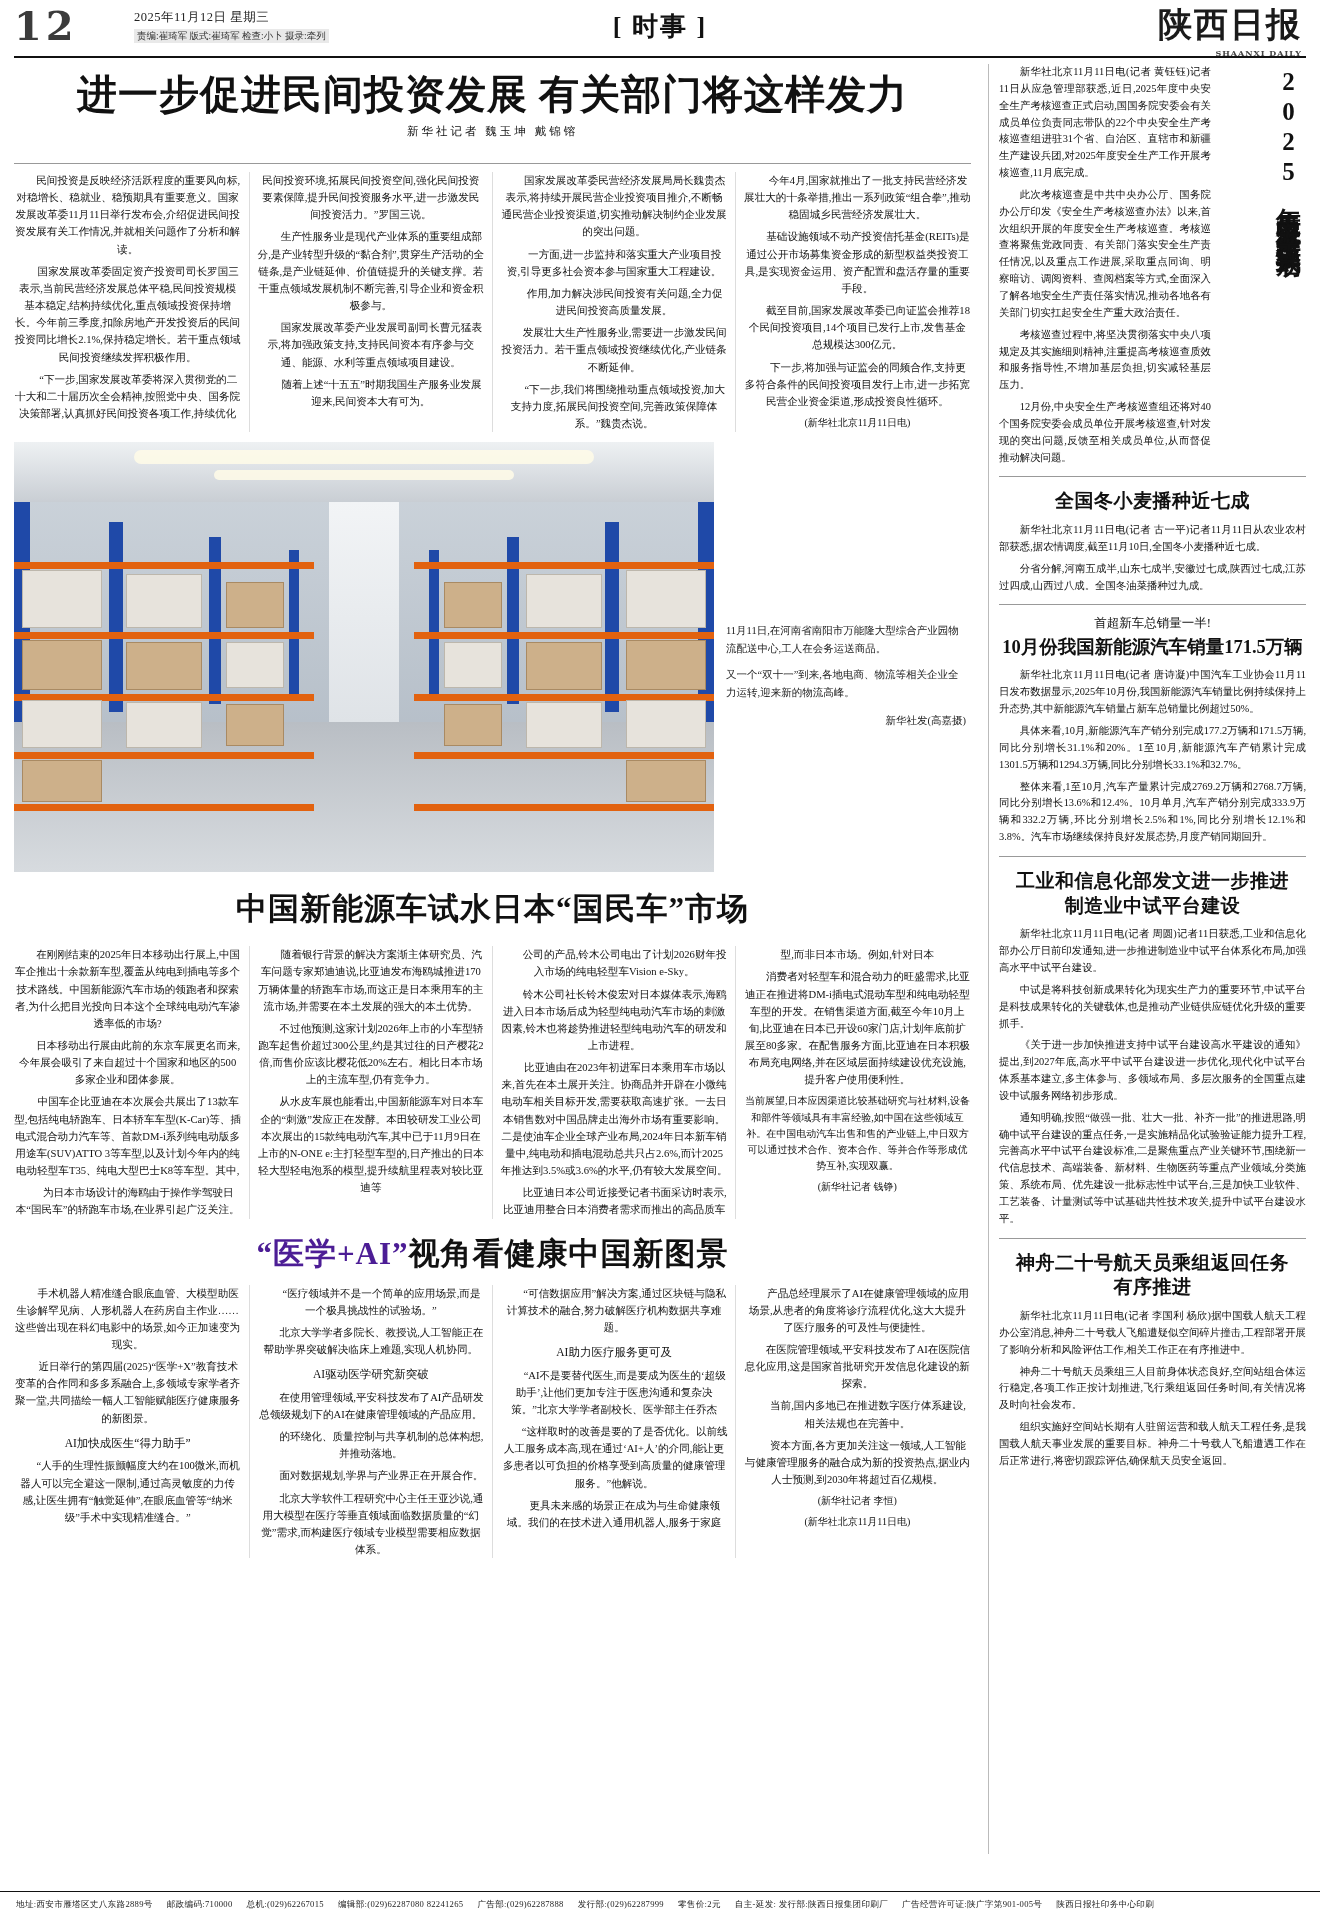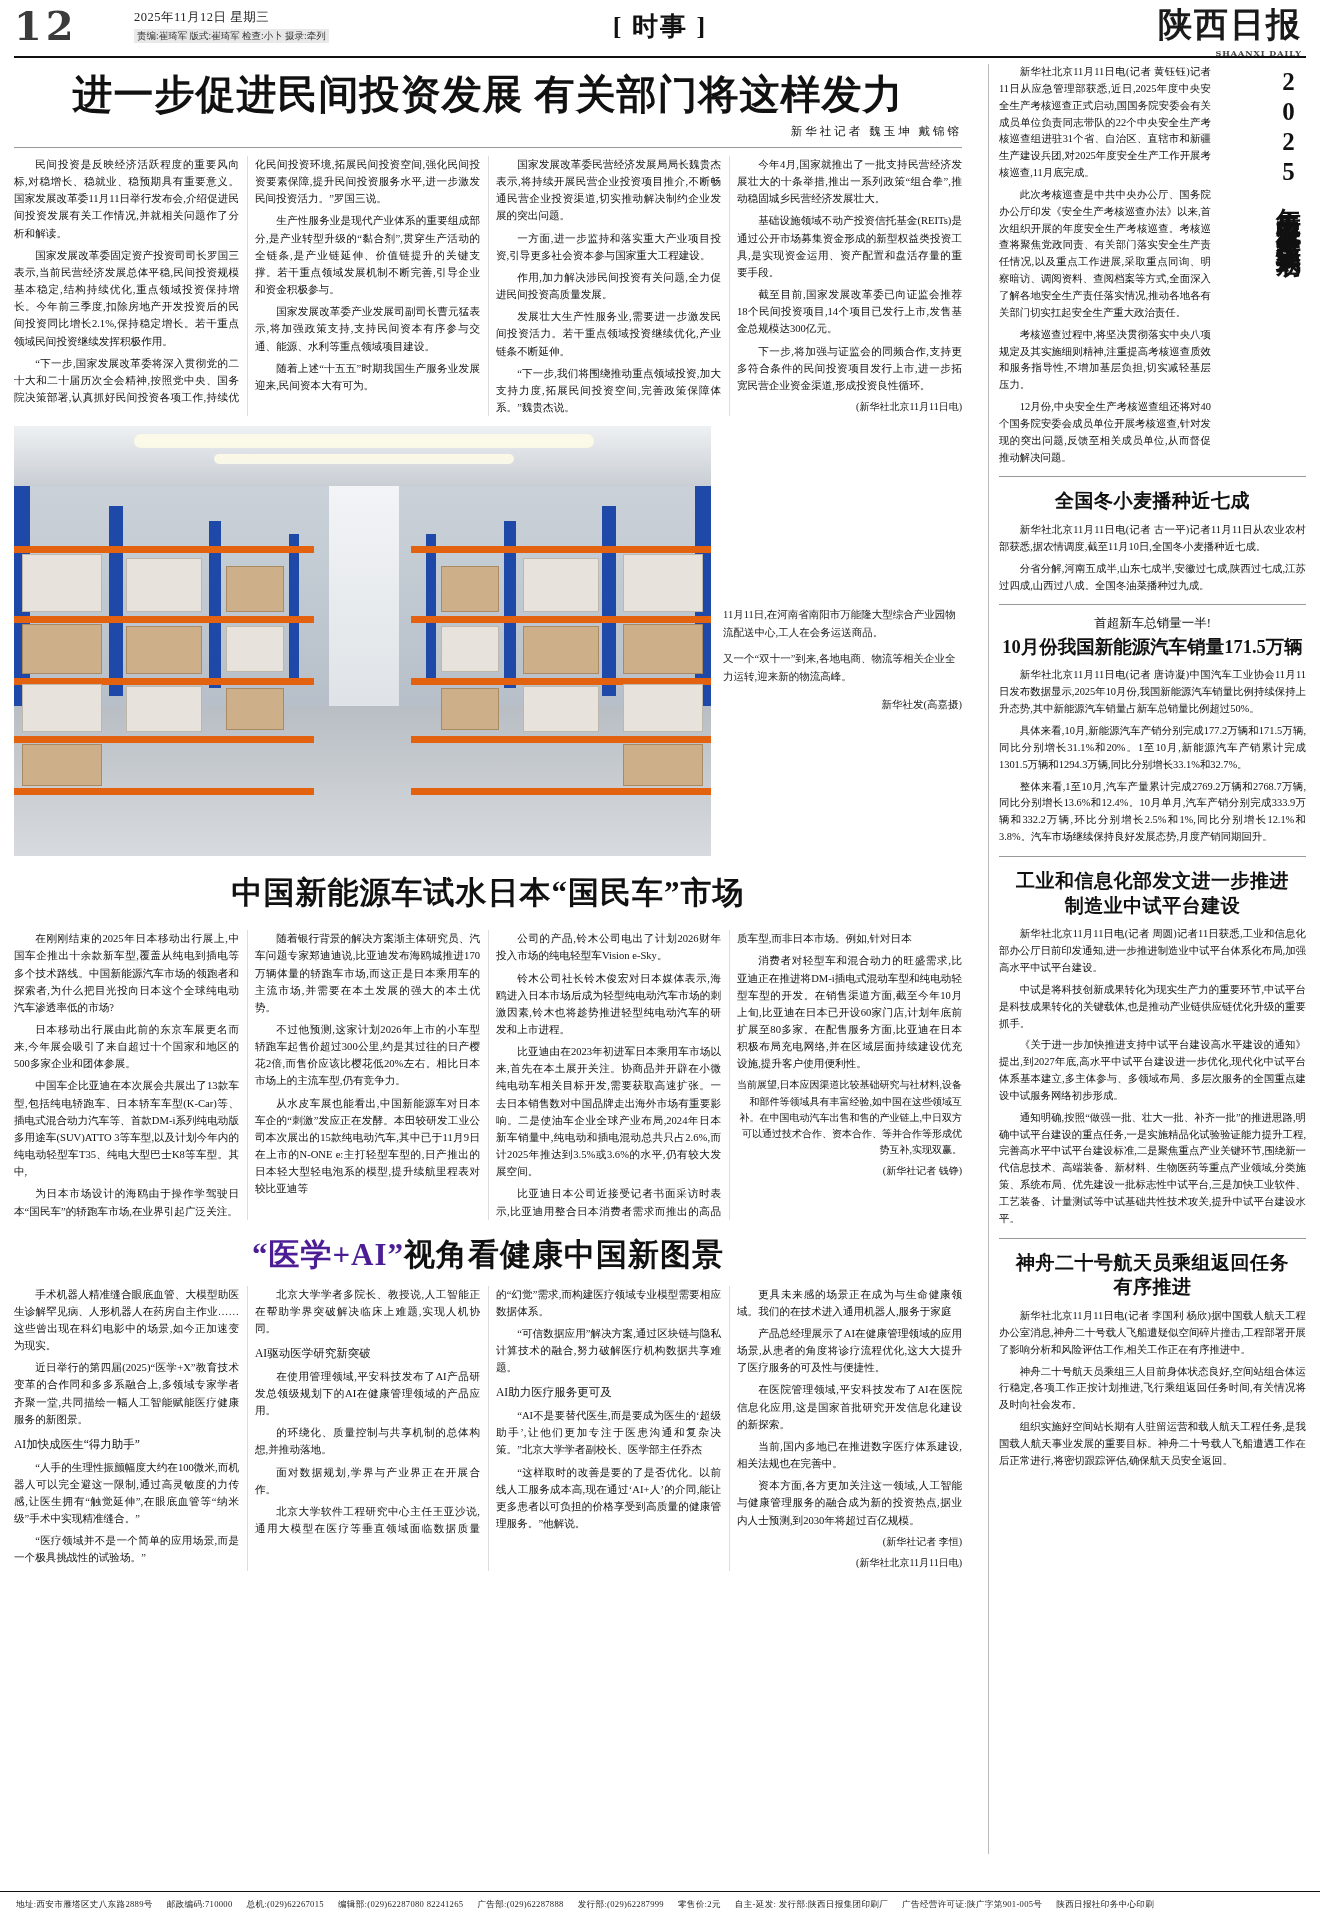--- a/index.html
+++ b/index.html
@@ -36,33 +36,33 @@
   .brand {
     position:absolute; right:4px; top:2px;
     font-size:34px; font-weight:bold; letter-spacing:2px;
     font-family:"DejaVu Serif", serif;
     color:#1a1a1a;
   }
   .brand-sub { font-size:8px; text-align:right; letter-spacing:1px; color:#444; }
 
   
   .body-wrap { display:flex; margin-top:6px; height:1790px; }
-  .left-zone { width:975px; padding-right:26px; border-right:1px solid #bbb; }
+  .left-zone { width:975px; padding-right:17px; border-right:1px solid #bbb; }
   .right-zone { width:317px; padding-left:10px; position:relative; }
 
   
   .h1-main {
     font-size:40px; font-weight:bold; letter-spacing:1px;
     text-align:center; line-height:1.15; margin:8px 0 4px;
   }
-  .byline { text-align:right; font-size:11.5px; letter-spacing:3px; margin:6px 0 8px; }
+  .byline { text-align:center; font-size:11.5px; letter-spacing:3px; margin:6px 0 24px; }
   .rule-thin { border-top:1px solid #999; margin:4px 0 8px; }
 
   .cols4 { column-count:4; column-gap:16px; column-rule:1px solid #ddd; font-size:10.6px; line-height:1.62; text-align:justify; }
-  .cols4 p { margin:0 0 5px; text-indent:2em; }
+  .cols4 p { margin:0 0 5px; text-indent:2em;text-align:center; }
 
   
   .photo-block { margin-top:10px; display:flex; gap:12px; }
   .photo {
     width:700px; height:430px; position:relative; overflow:hidden;
     background:linear-gradient(#cfd6dd,#aab4bf);
   }
   .cap { width:240px; font-size:10.5px; line-height:1.7; padding-top:180px; color:#222; }
   .cap .sig { text-align:right; margin-top:10px; }
 

